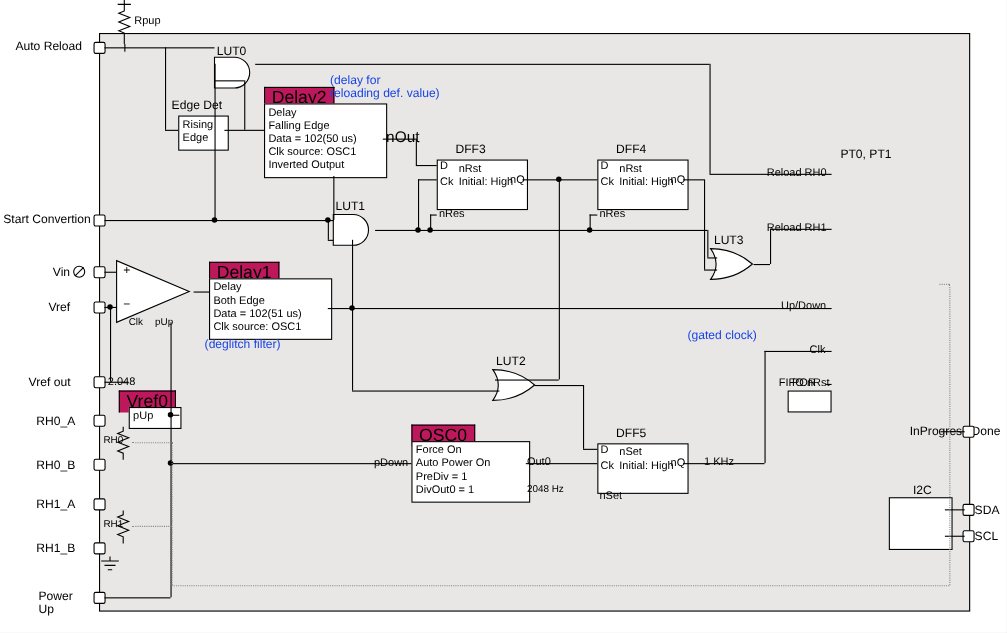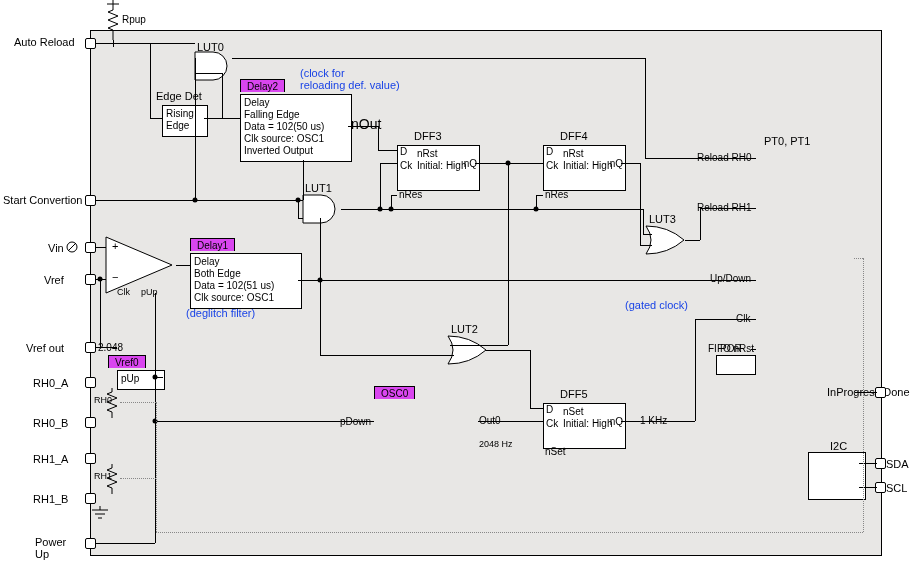--- a/index.html
+++ b/index.html
@@ -1,19 +1,19 @@
 <!DOCTYPE html>
 <html><head>
 <meta charset="utf-8">
 <style>
   html,body{margin:0;padding:0;background:#fff;font-family:Arial,Helvetica,sans-serif;font-size:10px;color:#000}
   .canvas{position:relative;width:915px;height:575px}
   .bg{position:absolute;background:#e8e7e5;border:1.5px solid #000}
   .box{position:absolute;background:#fff;border:1px solid #000;padding:2px 3px;line-height:1.2;font-size:10px}
-  .btitle{position:absolute;background:#d946ef;border:1px solid #000;border-bottom:none;padding:1px 6px 0 6px;font-size:10px}
+  .btitle{position:absolute;background:#be185d;border:1px solid #000;border-bottom:none;padding:1px 6px 0 6px;font-size:16px}
   .lbl{position:absolute;font-size:11px;line-height:1;color:#000;white-space:nowrap}
   .blue{color:#1943e6}
   .wire{position:absolute;background:#000}
   .hw{height:1px}
   .vw{width:1px}
   .dot{position:absolute;width:5px;height:5px;background:#000;border-radius:50%;transform:translate(-2.5px,-2.5px)}
   .port{position:absolute;width:9px;height:9px;border:1px solid #000;border-radius:2px;background:#fff;transform:translate(-5px,-5px)}
   svg{position:absolute;overflow:visible}
 </style>
 </head>
@@ -68,21 +68,21 @@
 
   <div class="btitle" style="left:240px;top:79px">Delay2</div>
   <div class="box" style="left:240px;top:94px;width:104px;height:62px">
     <div>Delay</div>
     <div>Falling Edge</div>
     <div>Data = 102(50 us)</div>
     <div>Clk source: OSC1</div>
     <div>Inverted Output</div>
   </div>
   <div class="lbl" style="left:351px;top:117px;font-size:14px">nOut</div>
-  <div class="lbl blue" style="left:300px;top:68px">(clock for</div>
+  <div class="lbl blue" style="left:300px;top:68px">(delay for</div>
   <div class="lbl blue" style="left:300px;top:80px">reloading def. value)</div>
 
   <div class="lbl" style="left:305px;top:183px">LUT1</div>
   <svg style="left:303px;top:195px" width="38" height="28">
     <path d="M0 0 L18 0 A14 14 0 0 1 18 28 L0 28 Z" fill="#fff" stroke="#000"></path>
   </svg>
 
   <div class="lbl" style="left:414px;top:131px">DFF3</div>
   <div class="box" style="left:397px;top:145px;width:75px;height:40px">
     <div style="margin-left:16px">nRst</div>
@@ -128,20 +128,26 @@
   <div class="lbl" style="left:451px;top:324px">LUT2</div>
   <svg style="left:448px;top:336px" width="40" height="28">
     <path d="M0 0 Q10 14 0 28 Q22 28 38 14 Q22 0 0 0 Z" fill="#fff" stroke="#000"></path>
   </svg>
 
   <div class="btitle" style="left:108px;top:355px">Vref0</div>
   <div class="box" style="left:117px;top:370px;width:40px;height:14px">pUp</div>
   <div class="lbl" style="left:98px;top:343px;font-size:10px">2.048</div>
 
   <div class="btitle" style="left:374px;top:386px">OSC0</div>
+  <div class="box" style="left:374px;top:401px;width:100px;height:50px">
+    <div>Force On</div>
+    <div>Auto Power On</div>
+    <div>PreDiv = 1</div>
+    <div>DivOut0 = 1</div>
+  </div>
   <div class="lbl" style="left:340px;top:417px;font-size:10px">pDown</div>
   <div class="lbl" style="left:479px;top:416px;font-size:10px">Out0</div>
   <div class="lbl" style="left:479px;top:440px;font-size:9px">2048 Hz</div>
 
   <div class="lbl" style="left:560px;top:389px">DFF5</div>
   <div class="box" style="left:543px;top:403px;width:75px;height:40px">
     <div style="margin-left:16px">nSet</div>
     <div style="margin-left:16px">Initial: High</div>
     <div style="position:absolute;left:2px;top:0">D</div>
     <div style="position:absolute;left:2px;top:14px">Ck</div>

